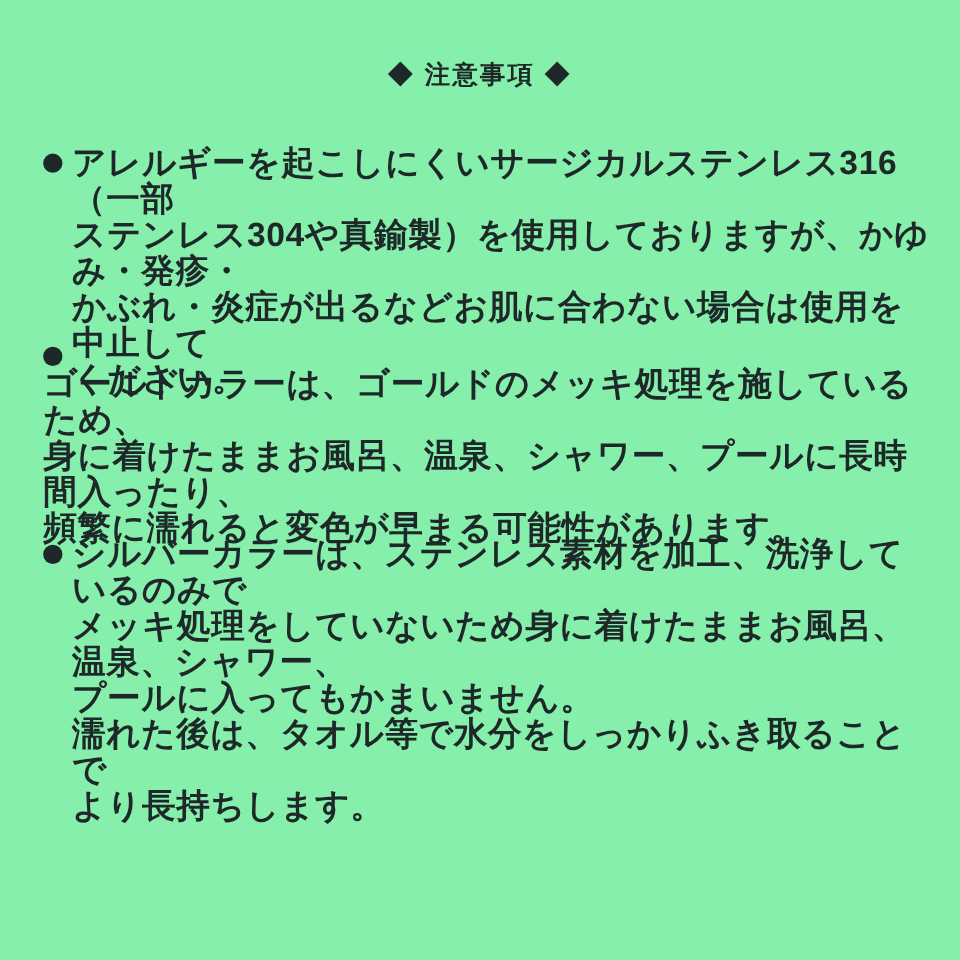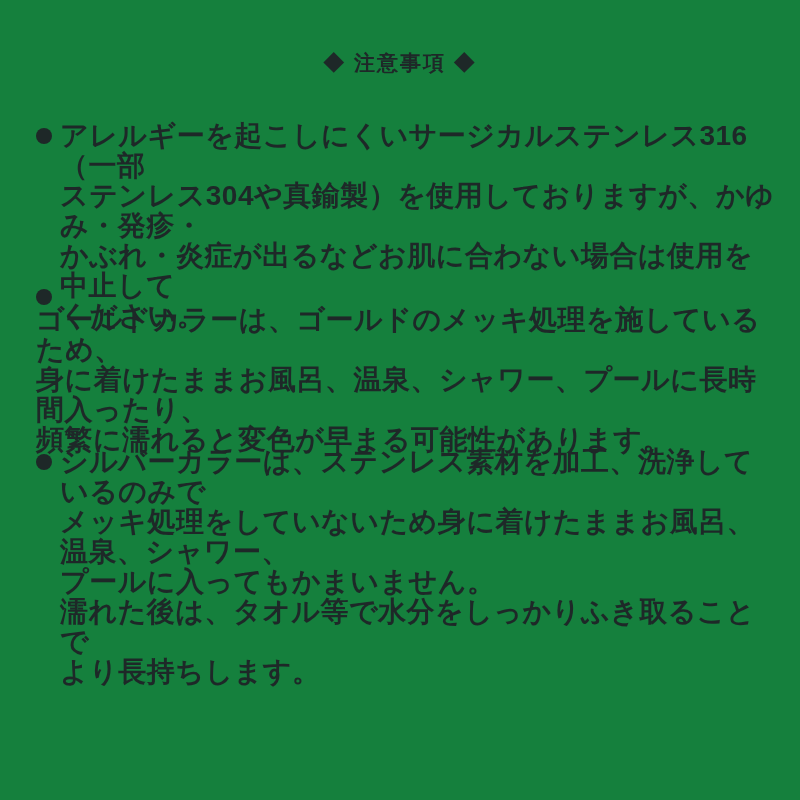--- a/index.html
+++ b/index.html
@@ -10,21 +10,21 @@
     width: 800px;
     height: 800px;
     background: #ffffff;
     font-family: "Liberation Sans", sans-serif;
     overflow: hidden;
   }
   .page {
     position: relative;
     width: 800px;
     height: 800px;
-    background: #15803d;
+    background: #86efac;
     color: #1e2828;
   }
   .title {
     position: absolute;
     top: 48px;
     left: 0;
     width: 100%;
     margin: 0;
     text-align: center;
     font-size: 21px;

